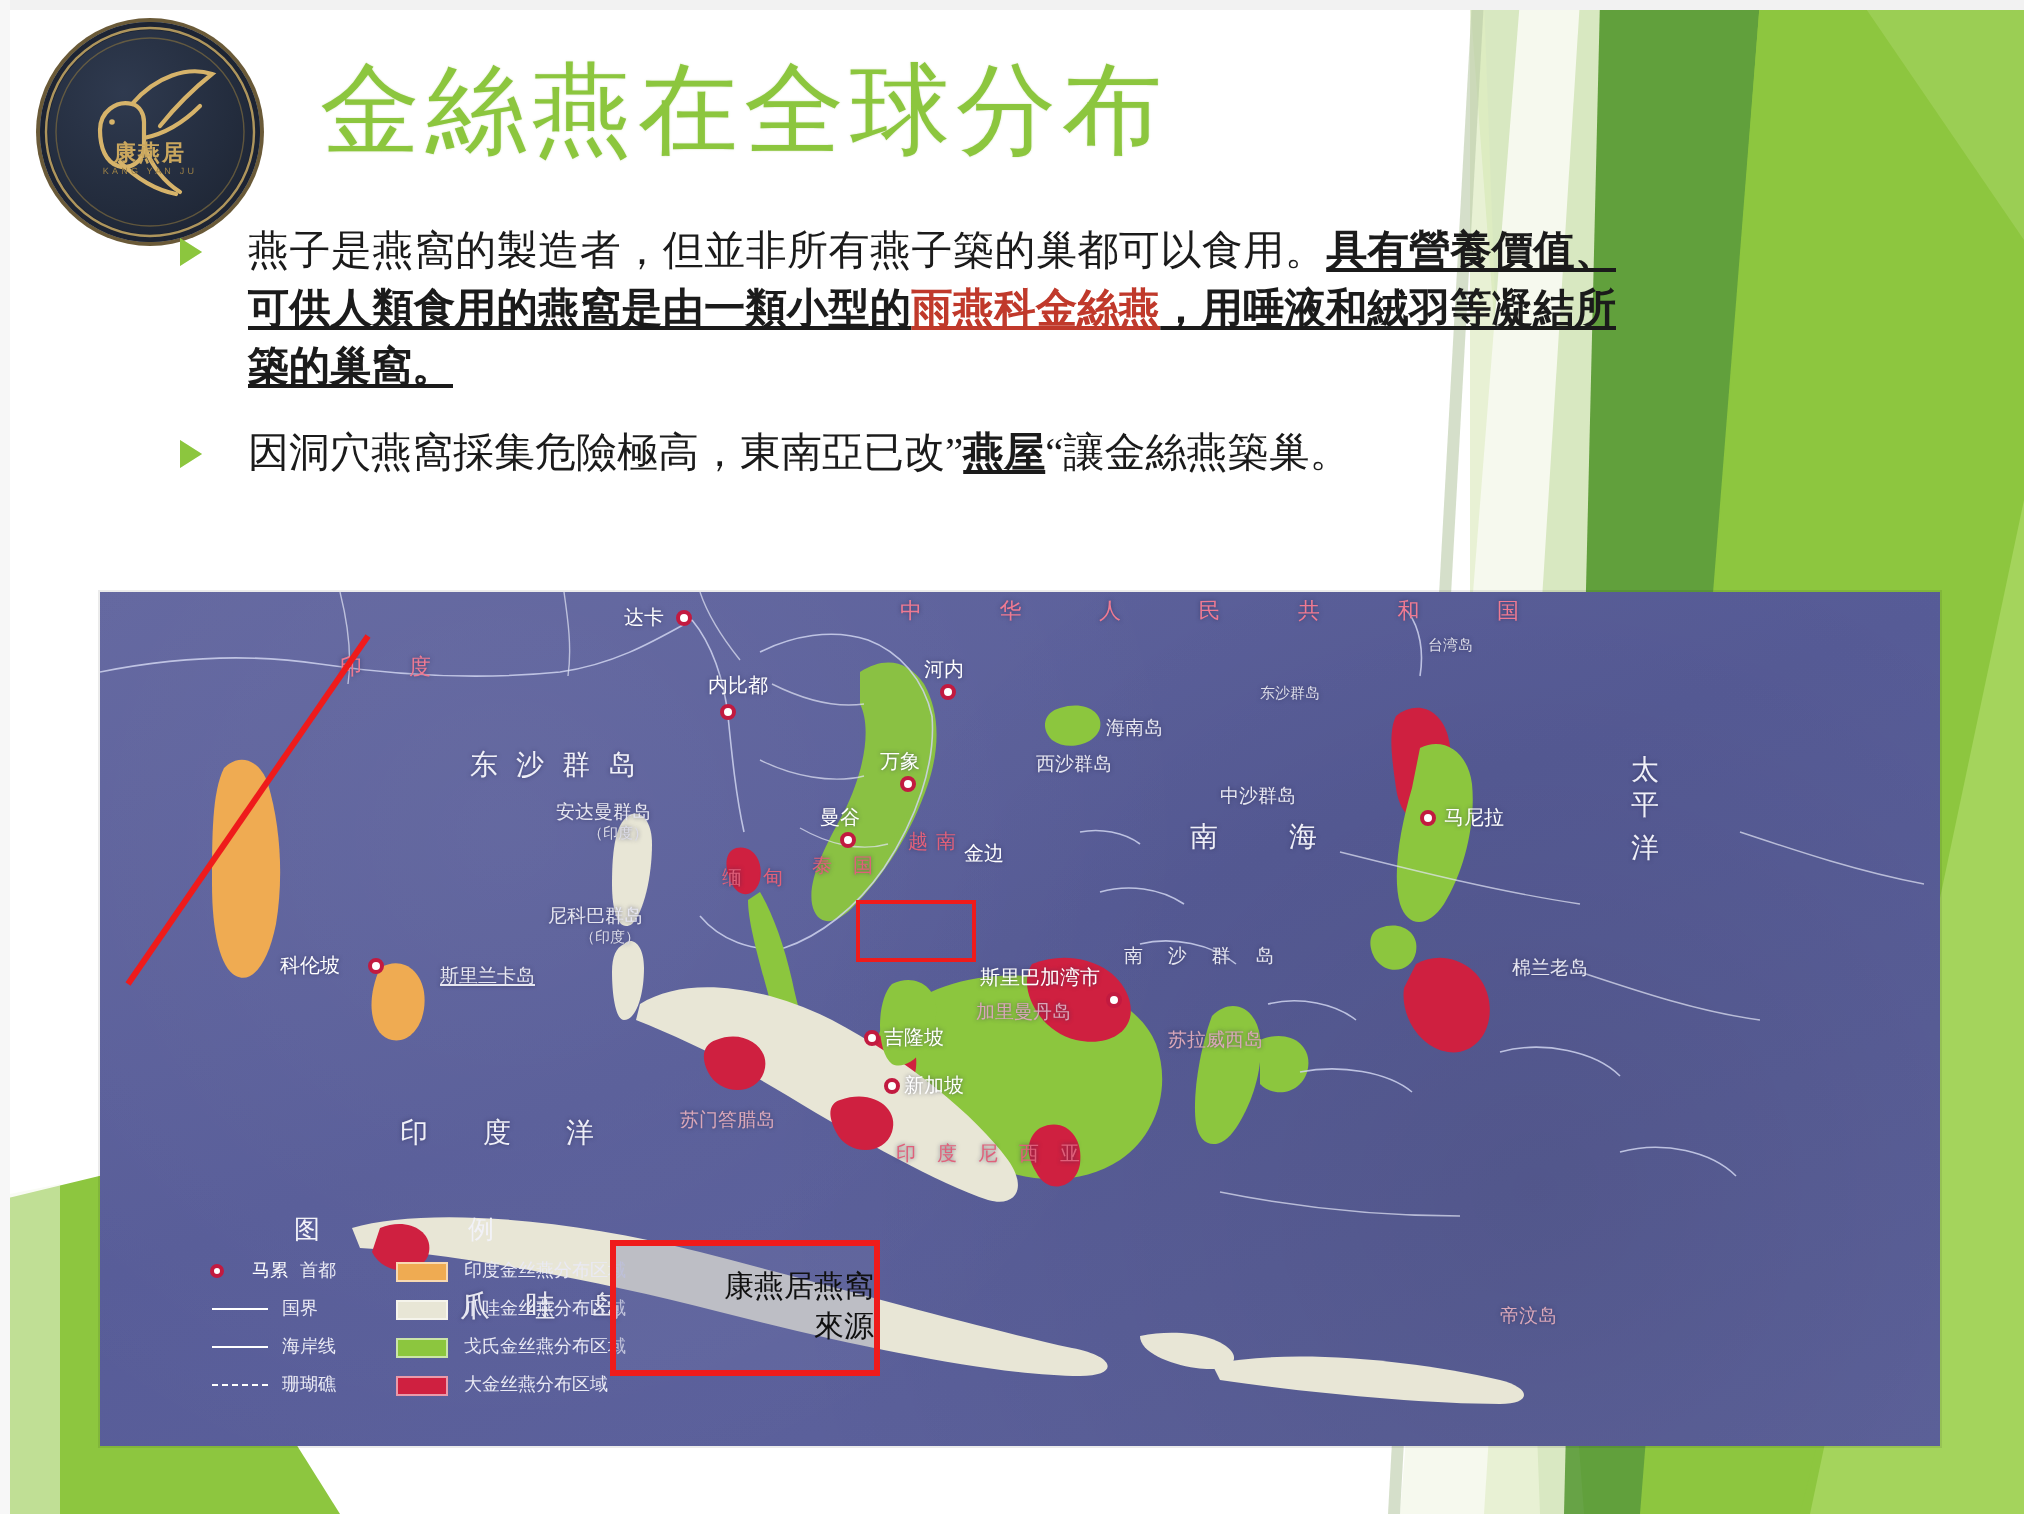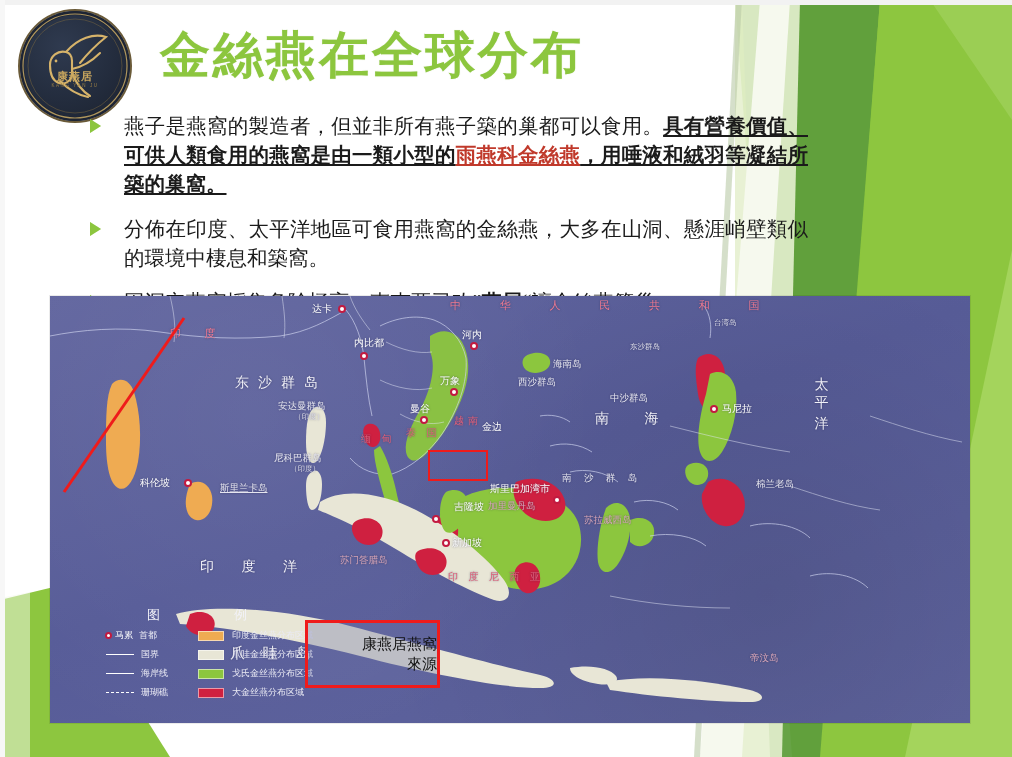--- a/index.html
+++ b/index.html
@@ -78,21 +78,21 @@
   
   .title {
     position: absolute;
     left: 160px;
     top: 28px;
     font-size: 50px;
     line-height: 1.1;
     letter-spacing: 3px;
     color: #8cc63e;
     font-family: "Liberation Serif", "DejaVu Serif", serif;
-    font-weight: bold;
+    font-weight: normal;
     text-shadow: 0 0 1px rgba(120,170,50,0.35);
     white-space: nowrap;
   }
 
   
   .body {
     position: absolute;
     left: 86px;
     top: 112px;
     width: 722px;
@@ -212,21 +212,21 @@
   .lg-sym { width: 30px; display: flex; align-items: center; justify-content: center; }
   .lg-text { font-size: 9px; color: #eaeaf4; white-space: nowrap; }
   .lg-swatch {
     width: 26px; height: 10px;
     border: 1px solid rgba(255,255,255,0.55);
     box-sizing: border-box;
   }
   .lg-line { width: 28px; height: 0; border-top: 1.5px solid #ffffff; }
   .lg-line.dashed { border-top: 1.5px dashed #ffffff; }
   .lg-cap {
-    display: flex; align-items: center; gap: 3px;
+    display: flex; align-items: center; gap: 14px;
     font-size: 9px; color: #ffffff;
   }
   .lg-cap .dot {
     width: 7px; height: 7px; border-radius: 50%;
     background: #ffffff; border: 2px solid #c21a40; box-sizing: border-box;
   }
 
   
   .callout {
     position: absolute;
@@ -310,24 +310,20 @@
 
   <div class="title">金絲燕在全球分布</div>
 
   <div class="body">
 
     <div class="bullet">
       <span class="marker"></span>
       <span>燕子是燕窩的製造者，但並非所有燕子築的巢都可以食用。</span><span class="b-strong">具有營養價值、可供人類食用的燕窩是由一類小型的</span><span class="b-red">雨燕科金絲燕</span><span class="b-strong">，用唾液和絨羽等凝結所築的巢窩。</span>
     </div>
 
-    <div class="bullet" style="margin-top:16px;">
-      <span class="marker"></span>
-      <span>分佈在印度、太平洋地區可食用燕窩的金絲燕，大多在山洞、懸涯峭壁類似的環境中棲息和築窩。</span>
-    </div>
 
     <div class="bullet" style="margin-top:14px;">
       <span class="marker"></span>
       <span>因洞穴燕窩採集危險極高，東南亞已改”</span><span class="b-ul">燕屋</span><span>“讓金絲燕築巢。</span>
     </div>
 
   </div>
 
   <div class="map">
     <div class="map-noise"></div>
@@ -458,21 +454,21 @@
 
     <div class="map-label city-label" style="left:90px; top:180px;">科伦坡</div>
     <div class="capital-dot" style="left:134px; top:183px;"></div>
 
     <div class="map-label city-label" style="left:672px; top:106px;">马尼拉</div>
     <div class="capital-dot" style="left:660px; top:109px;"></div>
 
     <div class="map-label city-label" style="left:440px; top:186px;">斯里巴加湾市</div>
     <div class="capital-dot" style="left:503px; top:200px;"></div>
 
-    <div class="map-label city-label" style="left:392px; top:204px;margin-left:12px;">吉隆坡</div>
+    <div class="map-label city-label" style="left:392px; top:216px;">吉隆坡</div>
     <div class="capital-dot" style="left:382px; top:219px;"></div>
 
     <div class="map-label city-label" style="left:402px; top:240px;">新加坡</div>
     <div class="capital-dot" style="left:392px; top:243px;"></div>
 
     <div class="map-label pink-country" style="left:120px; top:30px;">印&nbsp;&nbsp;度</div>
     <div class="map-label pink-country" style="left:400px; top:2px; letter-spacing:18px;">中&nbsp;华&nbsp;人&nbsp;民&nbsp;共&nbsp;和&nbsp;国</div>
     <div class="map-label red-label" style="left:311px; top:88px;margin-top:48px;">缅&nbsp;甸</div>
     <div class="map-label red-label" style="left:356px; top:130px;">泰&nbsp;国</div>
     <div class="map-label red-label" style="left:404px; top:118px;">越南</div>

